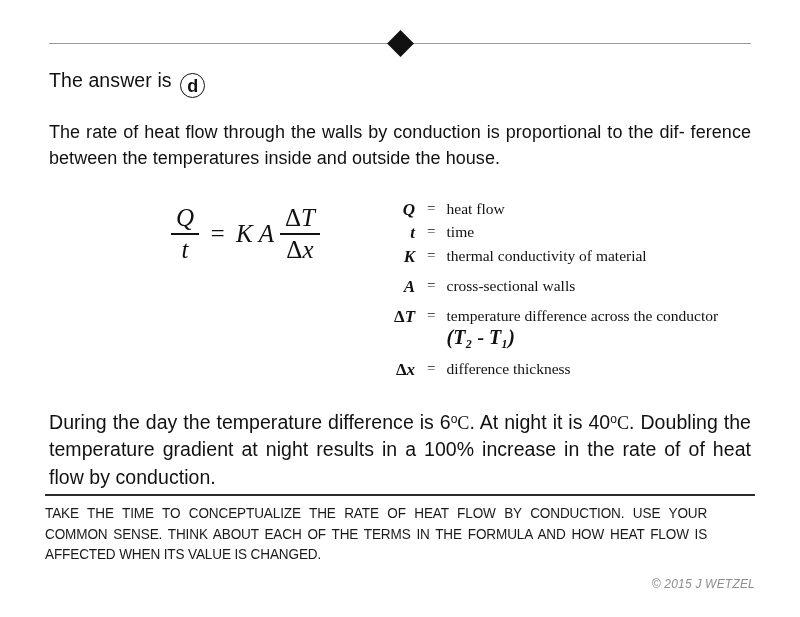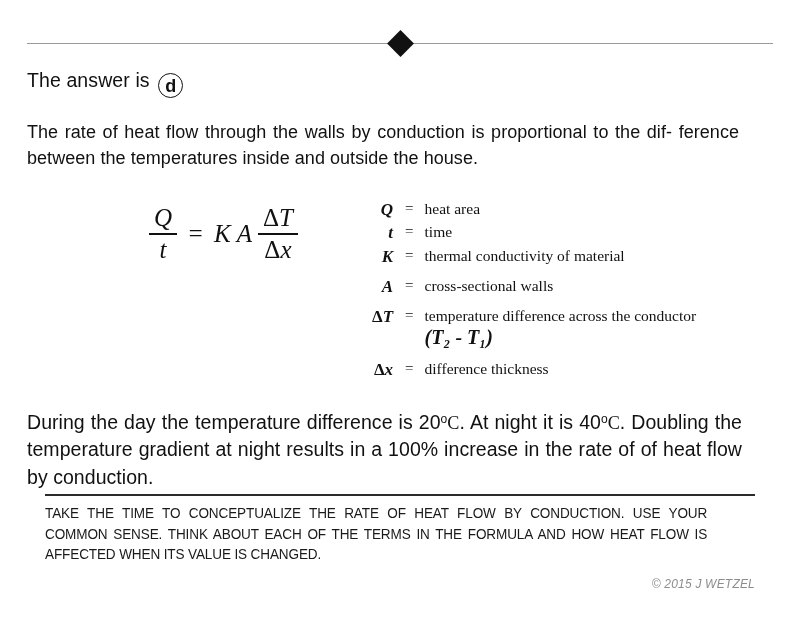--- a/index.html
+++ b/index.html
@@ -16,21 +16,21 @@
     color: #111111;
     position: relative;
   }
 
   .page {
     position: absolute;
     left: 0; top: 0;
     width: 800px;
     height: 604px;
     box-sizing: border-box;
-    padding: 0 27px;
+    padding: 0 49px;
   }
 
   
   .divider-top {
     position: relative;
     height: 30px;
     margin-top: 30px;
   }
   .divider-top .rule {
     position: absolute;
@@ -261,21 +261,21 @@
         <span class="den"><span class="upr">Δ</span><span>x</span></span>
       </span>
     </div>
 
     <div class="legend">
       <table>
         <tbody>
             <tr>
           <td class="sym">Q</td>
           <td class="eq">=</td>
-          <td class="desc">heat area</td>
+          <td class="desc">heat flow</td>
         </tr>
         <tr>
           <td class="sym">t</td>
           <td class="eq">=</td>
           <td class="desc">time</td>
         </tr>
         <tr>
           <td class="sym">K</td>
           <td class="eq">=</td>
           <td class="desc">thermal conductivity of material</td>
@@ -296,19 +296,19 @@
         <tr class="spaced">
           <td class="sym"><span class="upr">Δ</span><span>x</span></td>
           <td class="eq">=</td>
           <td class="desc">difference thickness</td>
         </tr>
       </tbody>
         </table>
     </div>
   </div>
 
-  <div class="closing"><span>During the day the temperature difference is 20</span><span class="deg">o</span><span class="serif-c">C</span><span>.  At night it is 40</span><span class="deg">o</span><span class="serif-c">C</span><span>.  Doubling the temperature gradient at night results in a 100% increase in the rate of of heat flow by conduction.</span></div>
+  <div class="closing"><span>During the day the temperature difference is 6</span><span class="deg">o</span><span class="serif-c">C</span><span>.  At night it is 40</span><span class="deg">o</span><span class="serif-c">C</span><span>.  Doubling the temperature gradient at night results in a 100% increase in the rate of of heat flow by conduction.</span></div>
 
   <div class="footer-rule"></div>
   <div class="footer-note">TAKE THE TIME TO CONCEPTUALIZE THE RATE OF HEAT FLOW BY CONDUCTION.  USE YOUR COMMON SENSE.  THINK ABOUT EACH OF THE TERMS IN THE FORMULA AND HOW HEAT FLOW IS AFFECTED WHEN ITS VALUE IS CHANGED.</div>
   <div class="copyright">© 2015 J WETZEL</div>
 
 </div>
 
 </body></html>

